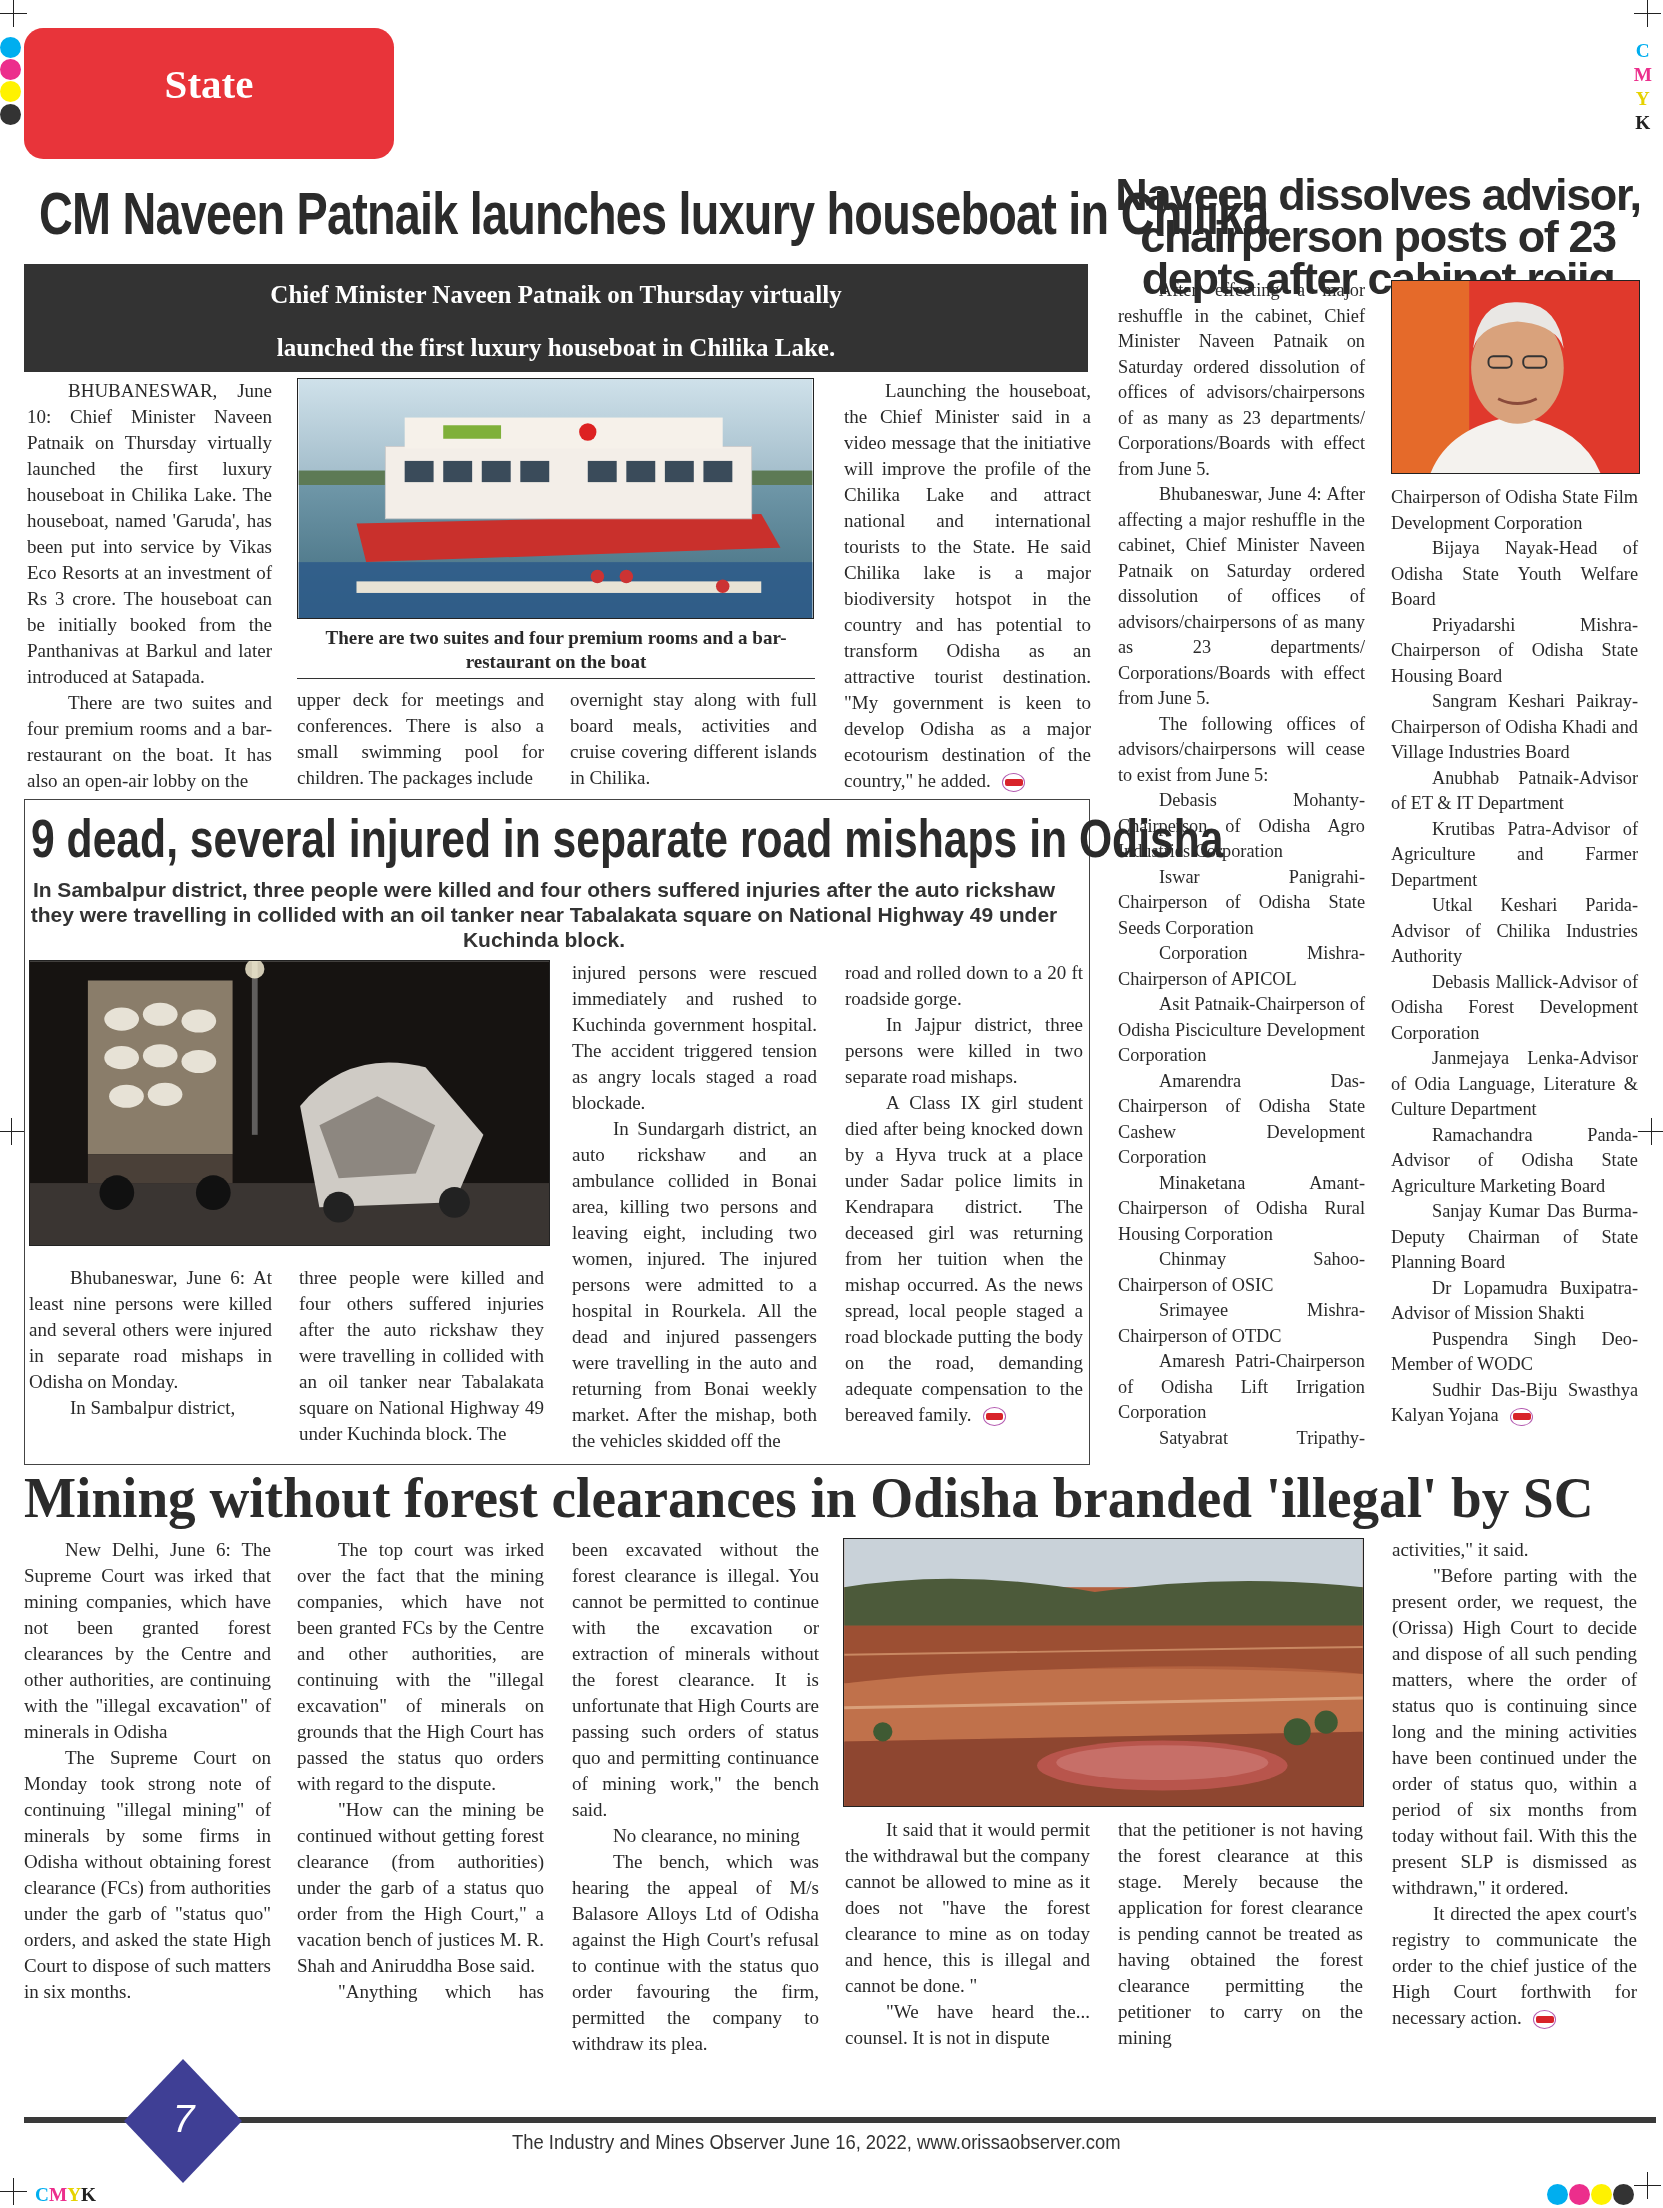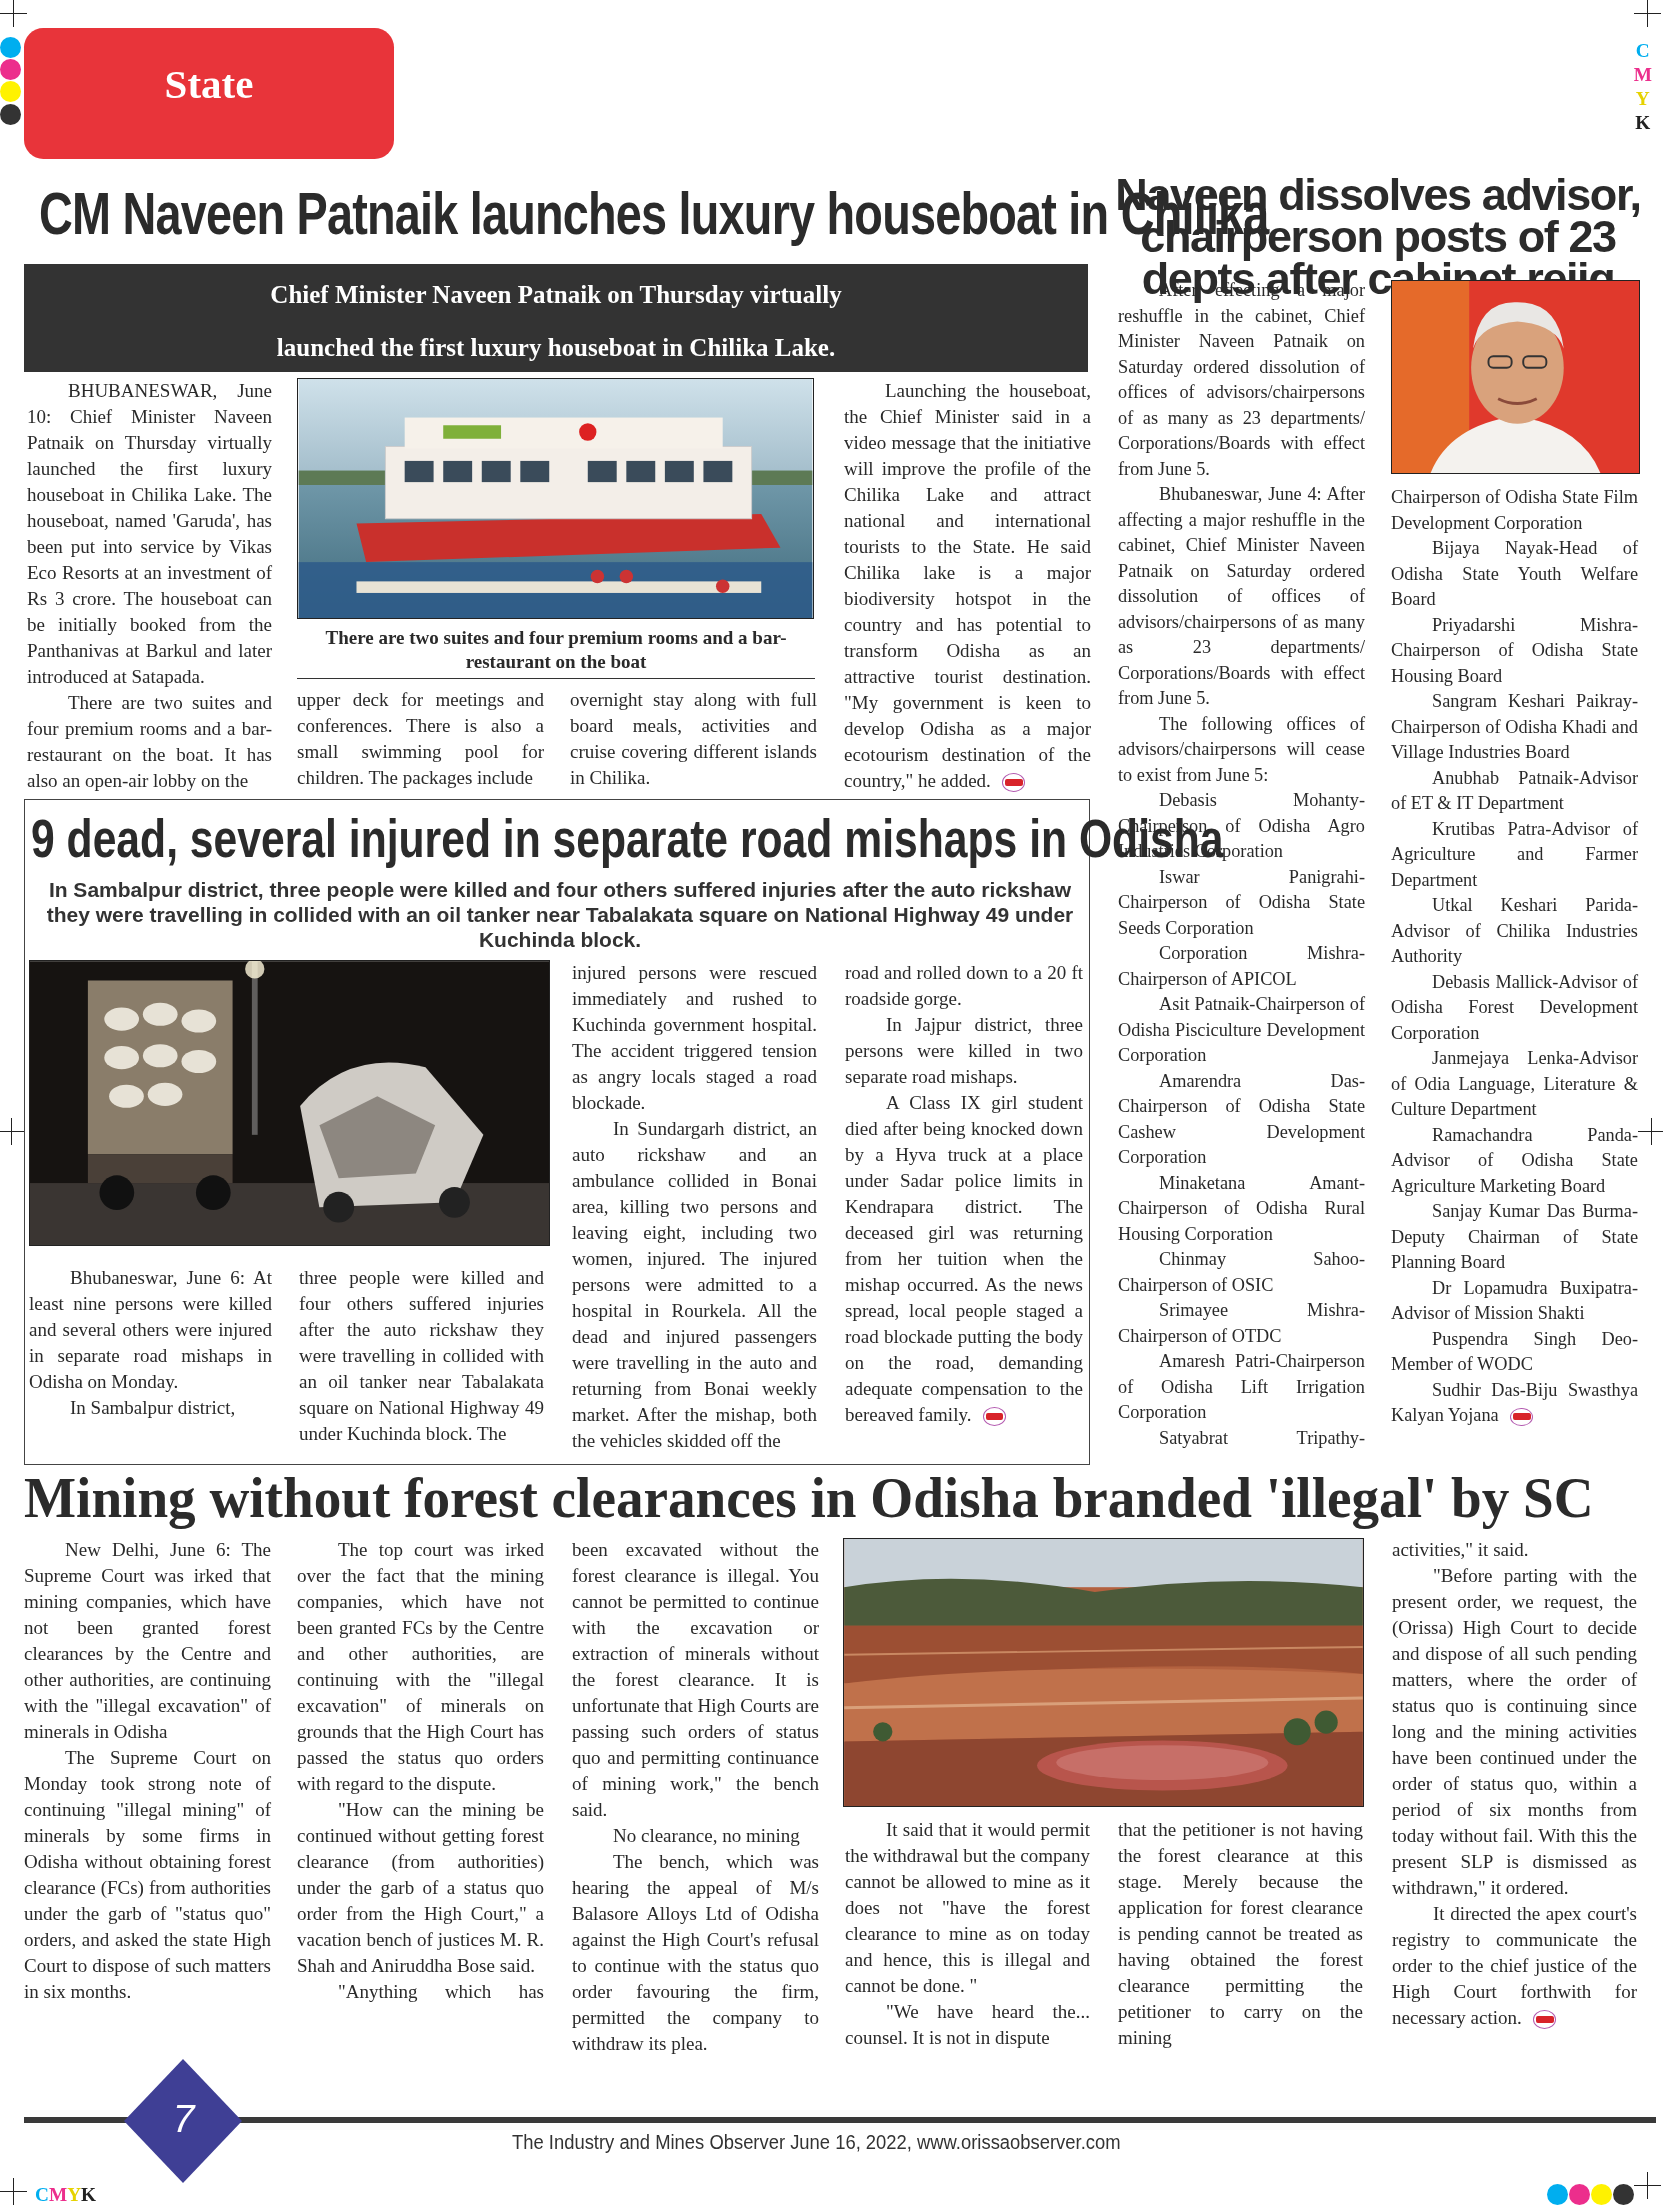--- a/index.html
+++ b/index.html
@@ -18,21 +18,21 @@
   h1{margin:0;position:absolute;font-family:"Liberation Sans","DejaVu Sans",sans-serif;font-weight:bold;color:#2b2b2b;transform-origin:left top;white-space:nowrap;}
   .boat-head{left:39px;top:179px;font-size:60px;letter-spacing:-1px;transform:scaleX(0.78);}
   .dek-box{left:24px;top:264px;width:1064px;height:108px;background:#333;color:#fff;font-weight:bold;font-size:25px;line-height:46px;text-align:center;}
   .dek-box div{padding-top:7.7px;}
   .photo{position:absolute;overflow:hidden;border:1.9px solid #222;}
   .caption{position:absolute;font-weight:bold;font-size:19px;line-height:24px;text-align:center;border-bottom:1.4px solid #333;}
   .eco-icon{display:inline-block;width:21px;height:16.4px;border-radius:50%;border:1.9px solid #b35ab0;background:#fff;position:relative;vertical-align:middle;margin-left:11.6px;}
   .eco-icon:after{content:"";position:absolute;left:1.9px;top:4.8px;width:17.4px;height:6.8px;background:#d8232a;border-radius:1.9px;}
   .road-box{position:absolute;left:24px;top:799px;width:1064px;height:664px;border:1.4px solid #444;}
   .road-head{left:31px;top:807px;font-size:54px;transform:scaleX(0.79);}
-  .road-dek{left:28px;top:877px;width:1064px;font-family:"Liberation Sans","DejaVu Sans",sans-serif;font-weight:bold;font-size:21px;line-height:25px;text-align:center;color:#333;}
+  .road-dek{left:12px;top:877px;width:1064px;font-family:"Liberation Sans","DejaVu Sans",sans-serif;font-weight:bold;font-size:21px;line-height:25px;text-align:center;color:#333;}
   .right-head{left:1115px;top:174px;width:526px;font-family:"Liberation Sans","DejaVu Sans",sans-serif;font-weight:bold;font-size:45px;line-height:42px;text-align:center;letter-spacing:-1.4px;color:#2b2b2b;}
   .mine-head{left:24px;top:1466px;font-size:56px;letter-spacing:0;transform:scaleX(0.985);font-family:"Liberation Serif","DejaVu Serif",serif;}
   .footer-rule{left:24px;top:2117px;width:1632px;height:5.8px;background:#3a3a3a;}
   .footer-text{left:512px;top:2131px;font-family:"Liberation Sans","DejaVu Sans",sans-serif;font-size:20px;color:#333;transform:scaleX(0.92);transform-origin:left top;}
   .page-diamond{left:124px;top:2059px;width:118px;height:124px;}
   .page-num{left:164px;top:2097px;width:39px;text-align:center;color:#fff;font-size:39px;font-family:"Liberation Sans",sans-serif;font-style:italic;}
   .cmyk-bottom{left:35px;top:2184px;font-weight:bold;font-size:19.3px;}
 </style>
 </head>
 <body>

